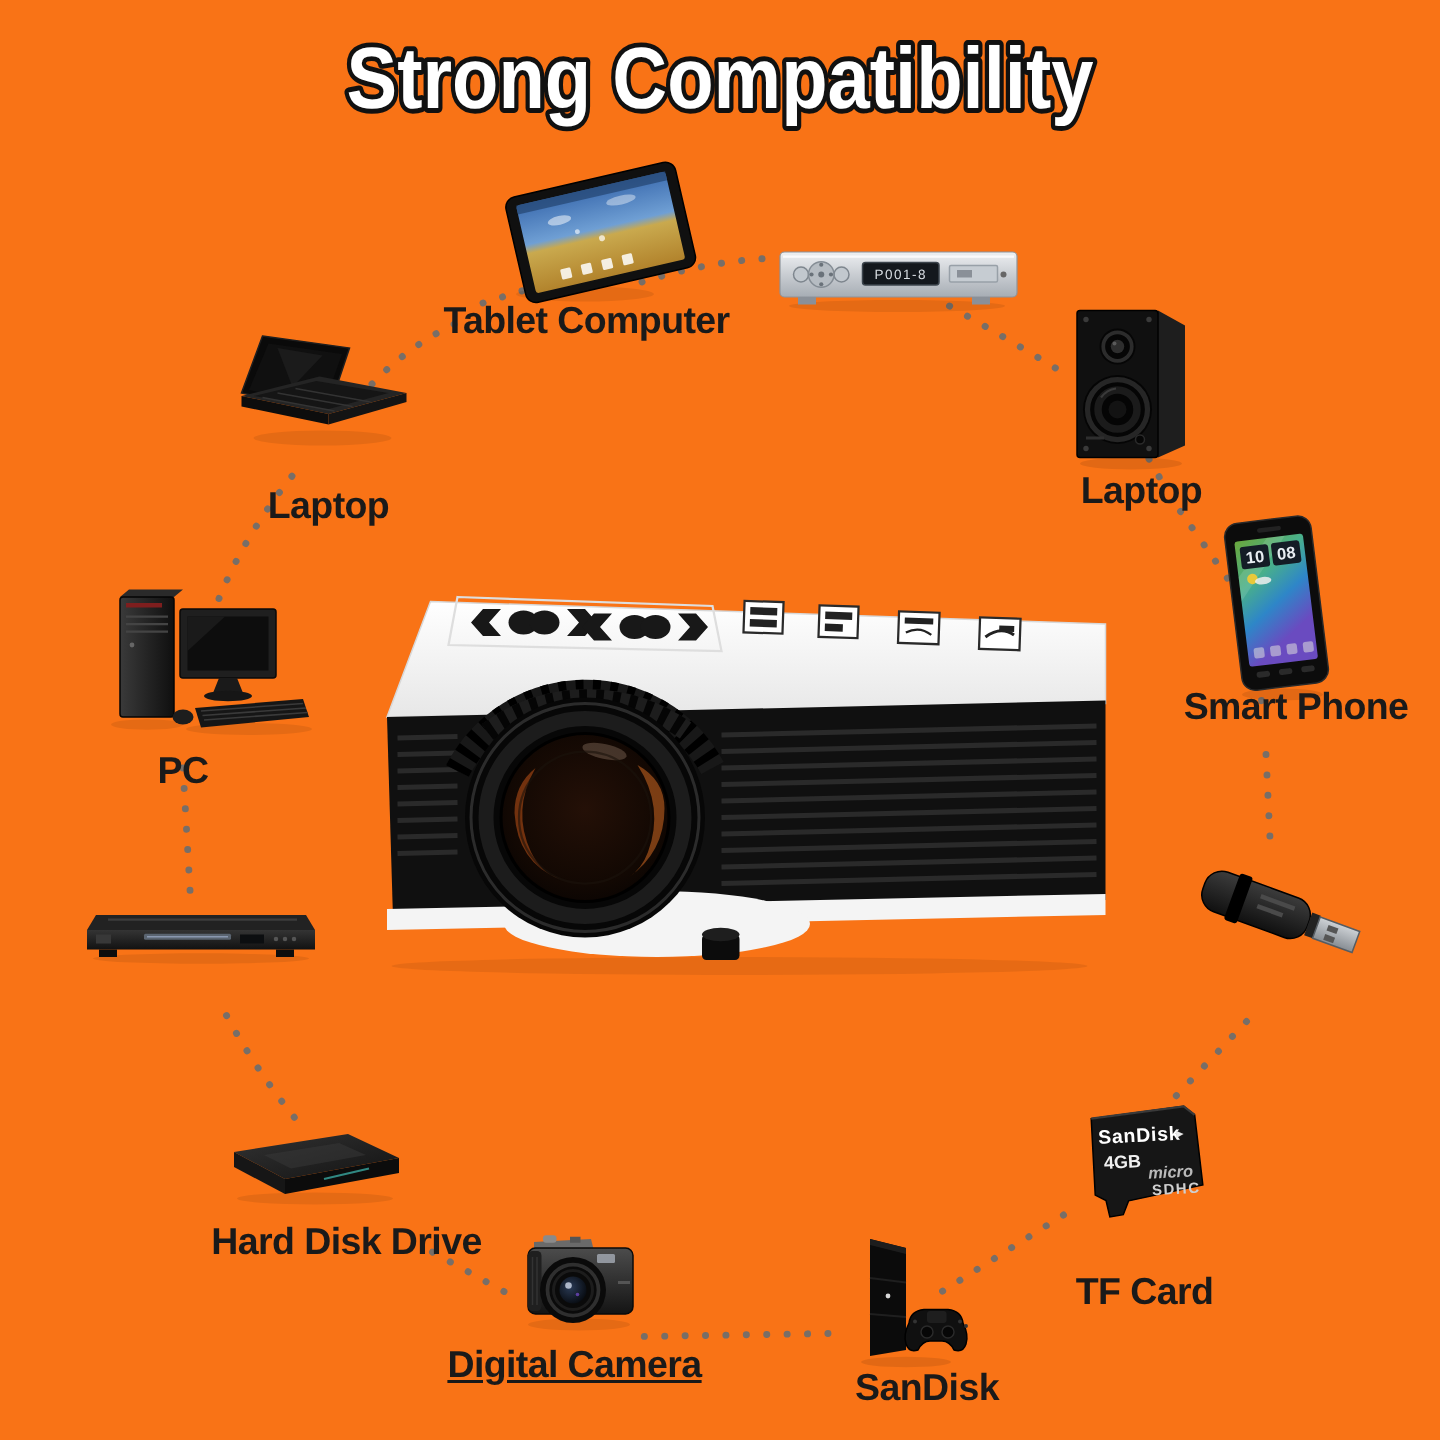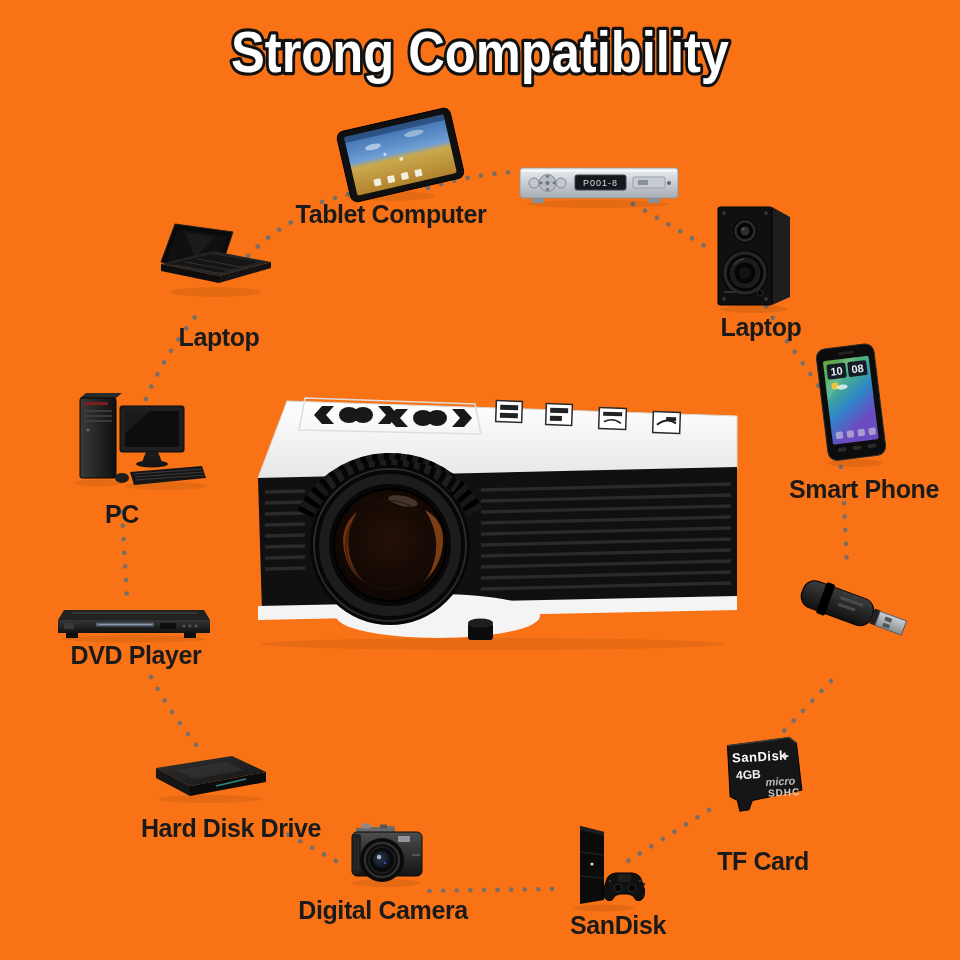--- a/index.html
+++ b/index.html
@@ -247,21 +247,21 @@
         <rect x="44" y="88" width="7" height="7" rx="1.5"></rect>
           <rect x="55" y="88" width="7" height="7" rx="1.5"></rect>
       </g>
       <g fill="#2a2a2a">
         <rect x="22" y="104" width="9" height="4" rx="2"></rect>
           <rect x="37" y="104" width="9" height="4" rx="2"></rect>
         <rect x="52" y="104" width="9" height="4" rx="2"></rect>
       </g>
     </g>
   </svg>
-  <div class="dev-label" style="left:864px;top:475px;">Smart Phone</div>
+  <div class="dev-label" style="left:864px;top:457px;">Smart Phone</div>
 
   <svg class="abs" style="left:793px;top:575px;" width="122" height="70" viewBox="0 0 122 70">
     <defs>
       <linearGradient id="usbBody" x1="0" y1="0" x2="0" y2="1">
         <stop offset="0" stop-color="#3c3c3c"></stop>
           <stop offset="1" stop-color="#101010"></stop>
       </linearGradient>
       <linearGradient id="usbMetal" x1="0" y1="0" x2="0" y2="1">
         <stop offset="0" stop-color="#cdd1d5"></stop>
           <stop offset="1" stop-color="#878d93"></stop>
@@ -336,21 +336,21 @@
     <g>
       <circle cx="46" cy="40" r="22" fill="#0a0a0a"></circle>
       <circle cx="46" cy="40" r="17" fill="none" stroke="#2f2f2f" stroke-width="2.5"></circle>
       <circle cx="46" cy="40" r="13" fill="none" stroke="#1c1c1c" stroke-width="2"></circle>
       <circle cx="46" cy="40" r="9" fill="url(#camGlass)"></circle>
       <circle cx="43" cy="37" r="2.2" fill="#cfd8e8" opacity="0.8"></circle>
       <circle cx="49" cy="43" r="1.2" fill="#7a4bd0" opacity="0.7"></circle>
     </g>
     <rect x="76" y="34" width="8" height="2" fill="#555"></rect>
   </svg>
-  <div class="dev-label" style="left:383px;top:896px;">Digital Camera</div>
+  <div class="dev-label" style="left:383px;top:896px;text-decoration:underline;">Digital Camera</div>
 
   <svg class="abs" style="left:146px;top:752px;" width="128" height="52" viewBox="0 0 128 52">
     <defs>
       <linearGradient id="hddTop" x1="0" y1="0" x2="1" y2="1">
         <stop offset="0" stop-color="#323232"></stop>
           <stop offset="1" stop-color="#131313"></stop>
       </linearGradient>
     </defs>
     <ellipse cx="64" cy="47" rx="52" ry="4" fill="#000" opacity="0.08"></ellipse>
     <polygon points="10,16 86,4 120,20 44,34" fill="url(#hddTop)"></polygon>
@@ -375,21 +375,20 @@
     <rect x="44" y="20.5" width="58" height="4" rx="1" fill="#5a6470"></rect>
     <line x1="46" y1="22.5" x2="100" y2="22.5" stroke="#8a98b0" stroke-width="1"></line>
     <rect x="108" y="21" width="16" height="6" fill="#0c0e10"></rect>
     <rect x="12" y="21" width="10" height="6" fill="#383838"></rect>
     <circle cx="132" cy="24" r="1.5" fill="#555"></circle>
       <circle cx="138" cy="24" r="1.5" fill="#555"></circle>
     <circle cx="144" cy="24" r="1.5" fill="#555"></circle>
     <rect x="14" y="31" width="12" height="5" fill="#0d0d0d"></rect>
     <rect x="132" y="31" width="12" height="5" fill="#0d0d0d"></rect>
   </svg>
-  <div class="dev-label" style="left:136px;top:641px;">DVD Player</div>
 
   <svg class="abs" style="left:70px;top:386px;" width="138" height="110" viewBox="0 0 138 110">
     <defs>
       <linearGradient id="pcTower" x1="0" y1="0" x2="1" y2="0">
         <stop offset="0" stop-color="#3a3a3a"></stop>
           <stop offset="1" stop-color="#0f0f0f"></stop>
       </linearGradient>
     </defs>
     <ellipse cx="28" cy="97" rx="24" ry="3.5" fill="#000" opacity="0.08"></ellipse>
     <ellipse cx="96" cy="100" rx="42" ry="4" fill="#000" opacity="0.08"></ellipse>

